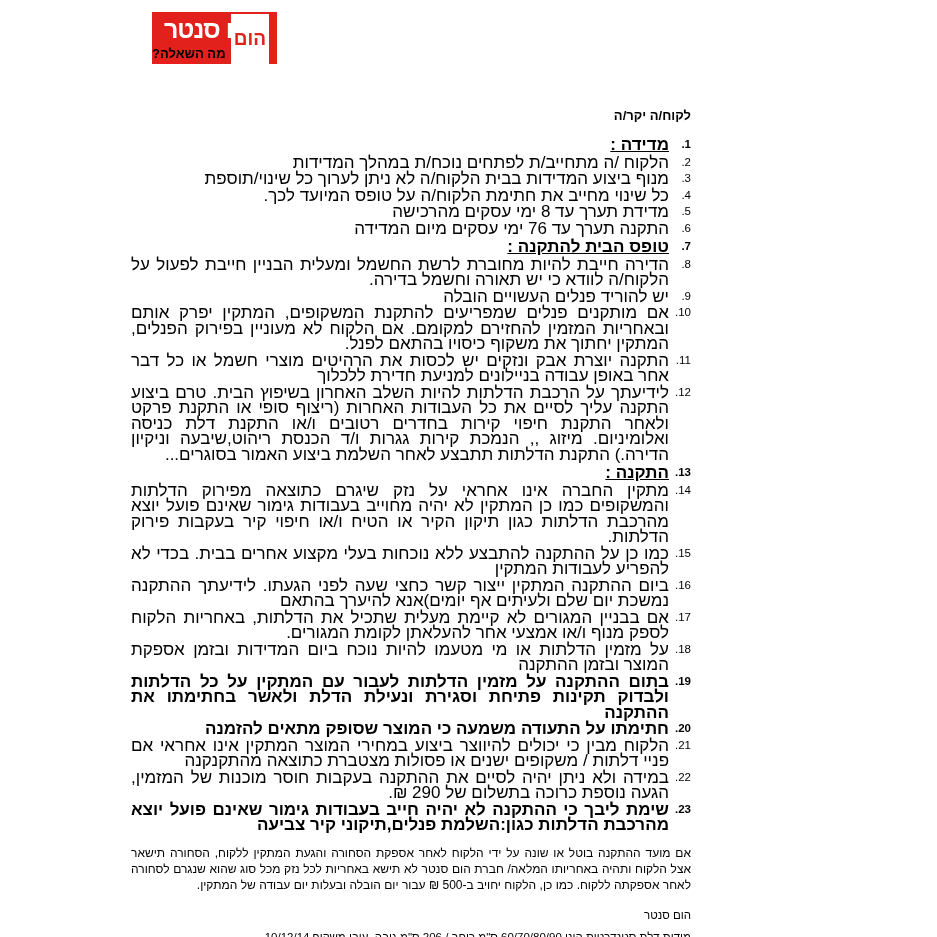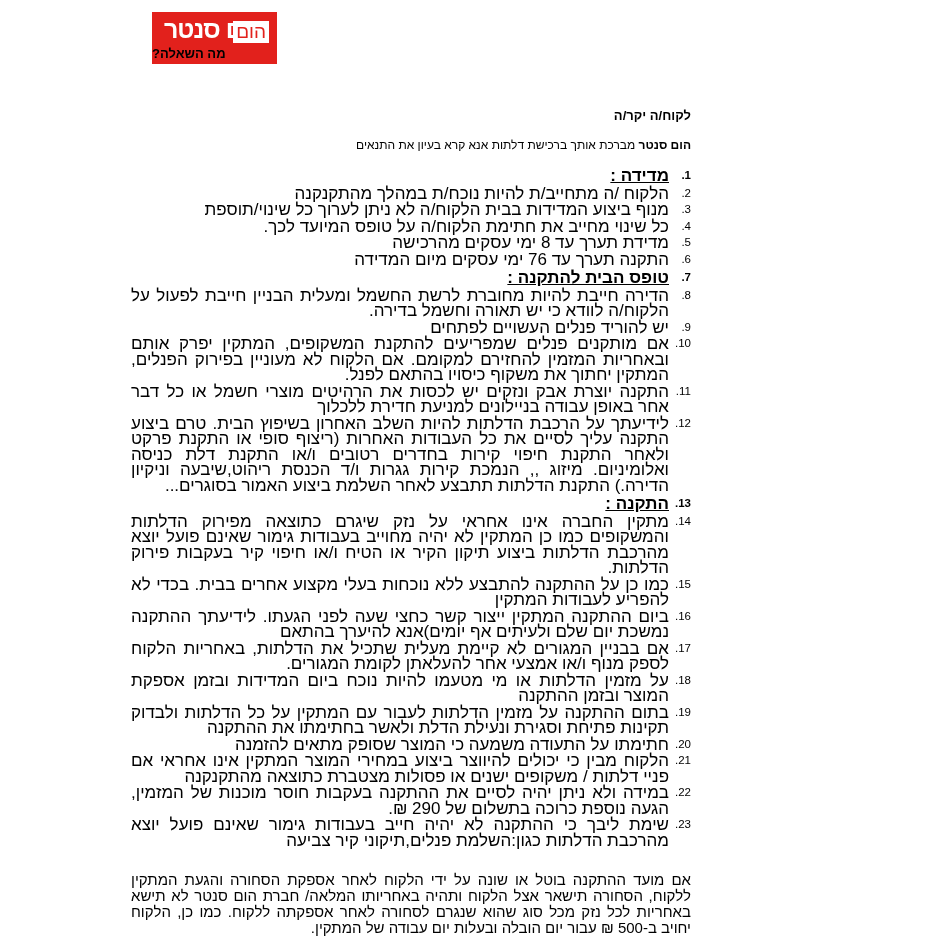--- a/index.html
+++ b/index.html
@@ -46,27 +46,27 @@
     color: #ffffff;
     font-size: 25px;
     font-weight: bold;
     letter-spacing: -1px;
     line-height: 27px;
     text-align: center;
     direction: rtl;
   }
   .logo-badge {
     position: absolute;
-    top: 9px;
+    top: 2px;
     right: 8px;
     background: #ffffff;
     color: #e2211c;
     font-size: 19px;
-    font-weight: normal;
-    padding: 1px 3px;
+    font-weight: bold;
+    padding: 15px 3px;
     line-height: 20px;
   }
   .logo-bottom {
     position: absolute;
     bottom: 3px;
     right: 0;
     left: 0;
     text-align: left;
     color: #000000;
     font-size: 13px;
@@ -124,36 +124,36 @@
     position: absolute;
     right: -22px;
     top: 0;
     width: 18px;
     text-align: left;
     font-size: 11.5px;
     font-weight: normal;
   }
   ol.items > li.bold,
   ol.items > li.bold::before {
-    font-weight: normal;
+    font-weight: bold;
   }
   ol.items > li.heading {
     margin-top: 3px;
     margin-bottom: 2px;
   }
   ol.items > li.heading .txt {
     font-weight: bold;
     text-decoration: underline;
   }
   ol.items > li.heading::before { font-weight: bold; }
 
   .para {
-    font-size: 15px;
+    font-size: 12px;
     line-height: 16px;
-    margin: 24px 0 0 0;
+    margin: 12px 0 0 0;
     text-align: justify;
     text-align-last: right;
   }
   .para.tight { margin-top: 13px; }
 
   .sign {
     font-size: 11.5px;
     margin: 16px 0 0 0;
     text-align: right;
   }
@@ -174,39 +174,36 @@
       <div class="logo-badge">הום</div>
       <div class="logo-bottom">מה השאלה?</div>
     </div>
   </div>
 
   <div class="content">
 
 
     <p class="salutation">לקוח/ה יקר/ה</p>
 
-    <p class="intro">
-      <b>הום סנטר</b><span> מברכת אותך ברכישת דלתות אנא קרא בעיון את התנאים</span>
-    </p>
 
     <ol class="items" id="items-list">
         <li class="heading"><span class="txt">מדידה :</span></li>
-        <li><span class="txt">הלקוח /ה  מתחייב/ת  להיות נוכח/ת במהלך מהתקנקנה</span></li>
+        <li><span class="txt">הלקוח /ה  מתחייב/ת  לפתחים נוכח/ת במהלך המדידות</span></li>
         <li><span class="txt">מנוף ביצוע המדידות בבית הלקוח/ה  לא ניתן לערוך כל שינוי/תוספת</span></li>
         <li><span class="txt">כל שינוי מחייב את חתימת הלקוח/ה  על טופס המיועד לכך.</span></li>
         <li><span class="txt">מדידת תערך עד 8 ימי עסקים מהרכישה</span></li>
         <li><span class="txt">התקנה תערך עד 76 ימי עסקים מיום המדידה</span></li>
         <li class="heading"><span class="txt">טופס הבית להתקנה :</span></li>
         <li><span class="txt">הדירה חייבת להיות מחוברת לרשת החשמל  ומעלית הבניין חייבת לפעול  על הלקוח/ה לוודא כי יש  תאורה וחשמל בדירה.</span></li>
-        <li><span class="txt">יש להוריד פנלים העשויים לפתחים</span></li>
+        <li><span class="txt">יש להוריד פנלים העשויים הובלה</span></li>
         <li><span class="txt">אם מותקנים פנלים שמפריעים להתקנת המשקופים, המתקין יפרק אותם ובאחריות המזמין להחזירם למקומם. אם  הלקוח לא מעוניין בפירוק הפנלים, המתקין יחתוך את משקוף כיסויו בהתאם לפנל.</span></li>
         <li><span class="txt">התקנה יוצרת אבק ונזקים יש לכסות את הרהיטים מוצרי חשמל או כל דבר אחר באופן עבודה בניילונים למניעת חדירת ללכלוך</span></li>
         <li><span class="txt">לידיעתך על הרכבת הדלתות להיות השלב האחרון בשיפוץ הבית. טרם ביצוע התקנה עליך לסיים את כל העבודות האחרות (ריצוף סופי או התקנת פרקט ולאחר התקנת חיפוי קירות בחדרים רטובים ו/או התקנת דלת כניסה ואלומיניום. מיזוג  ,, הנמכת קירות גגרות ו/ד הכנסת ריהוט,שיבעה וניקיון הדירה.)  התקנת הדלתות תתבצע לאחר השלמת ביצוע האמור בסוגרים...</span></li>
         <li class="heading"><span class="txt">התקנה :</span></li>
-        <li><span class="txt">מתקין החברה אינו אחראי על נזק שיגרם כתוצאה מפירוק הדלתות והמשקופים כמו כן המתקין לא יהיה מחוייב בעבודות גימור שאינם פועל יוצא מהרכבת הדלתות ביצוע תיקון הקיר או הטיח ו/או חיפוי קיר בעקבות פירוק הדלתות.</span></li>
+        <li><span class="txt">מתקין החברה אינו אחראי על נזק שיגרם כתוצאה מפירוק הדלתות והמשקופים כמו כן המתקין לא יהיה מחוייב בעבודות גימור שאינם פועל יוצא מהרכבת הדלתות כגון תיקון הקיר או הטיח ו/או חיפוי קיר בעקבות פירוק הדלתות.</span></li>
         <li><span class="txt">כמו כן על ההתקנה להתבצע ללא נוכחות בעלי מקצוע אחרים בבית. בכדי לא להפריע לעבודות המתקין</span></li>
         <li><span class="txt">ביום ההתקנה המתקין ייצור קשר כחצי שעה לפני הגעתו. לידיעתך ההתקנה נמשכת יום שלם ולעיתים אף יומים)אנא להיערך בהתאם</span></li>
         <li><span class="txt">אם בבניין המגורים לא קיימת מעלית שתכיל את הדלתות, באחריות הלקוח לספק מנוף ו/או אמצעי אחר להעלאתן לקומת המגורים.</span></li>
         <li><span class="txt">על מזמין הדלתות או מי מטעמו  להיות נוכח ביום המדידות  ובזמן אספקת המוצר ובזמן ההתקנה</span></li>
         <li class="bold"><span class="txt">בתום ההתקנה על מזמין הדלתות לעבור עם המתקין על כל הדלתות ולבדוק תקינות פתיחת וסגירת ונעילת הדלת ולאשר בחתימתו את ההתקנה</span></li>
         <li class="bold"><span class="txt">חתימתו על התעודה משמעה כי המוצר שסופק מתאים להזמנה</span></li>
         <li><span class="txt">הלקוח מבין כי יכולים להיווצר ביצוע במחירי המוצר המתקין אינו אחראי אם פניי דלתות / משקופים ישנים או פסולות מצטברת כתוצאה מהתקנקנה</span></li>
         <li><span class="txt">במידה ולא ניתן יהיה לסיים את ההתקנה בעקבות חוסר מוכנות של המזמין, הגעה נוספת כרוכה בתשלום של 290 ₪.</span></li>
         <li class="bold"><span class="txt">שימת ליבך כי ההתקנה לא יהיה חייב בעבודות גימור שאינם פועל יוצא מהרכבת הדלתות כגון:השלמת פנלים,תיקוני קיר צביעה</span></li>
       </ol>

